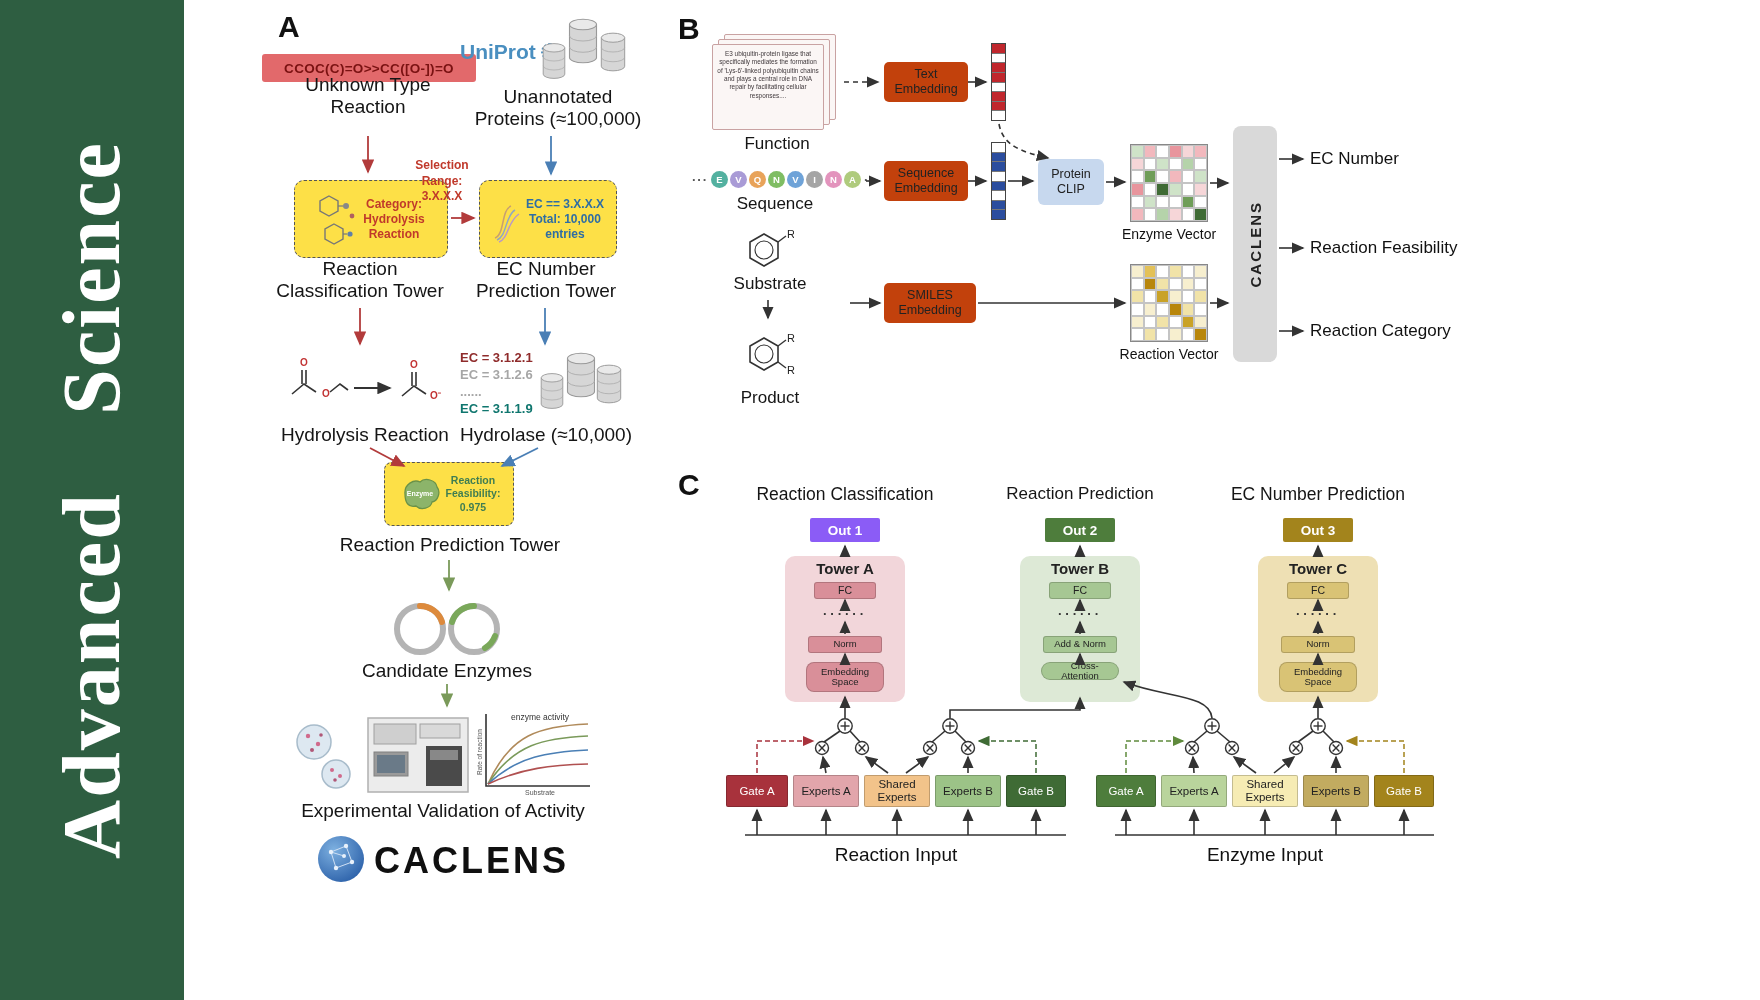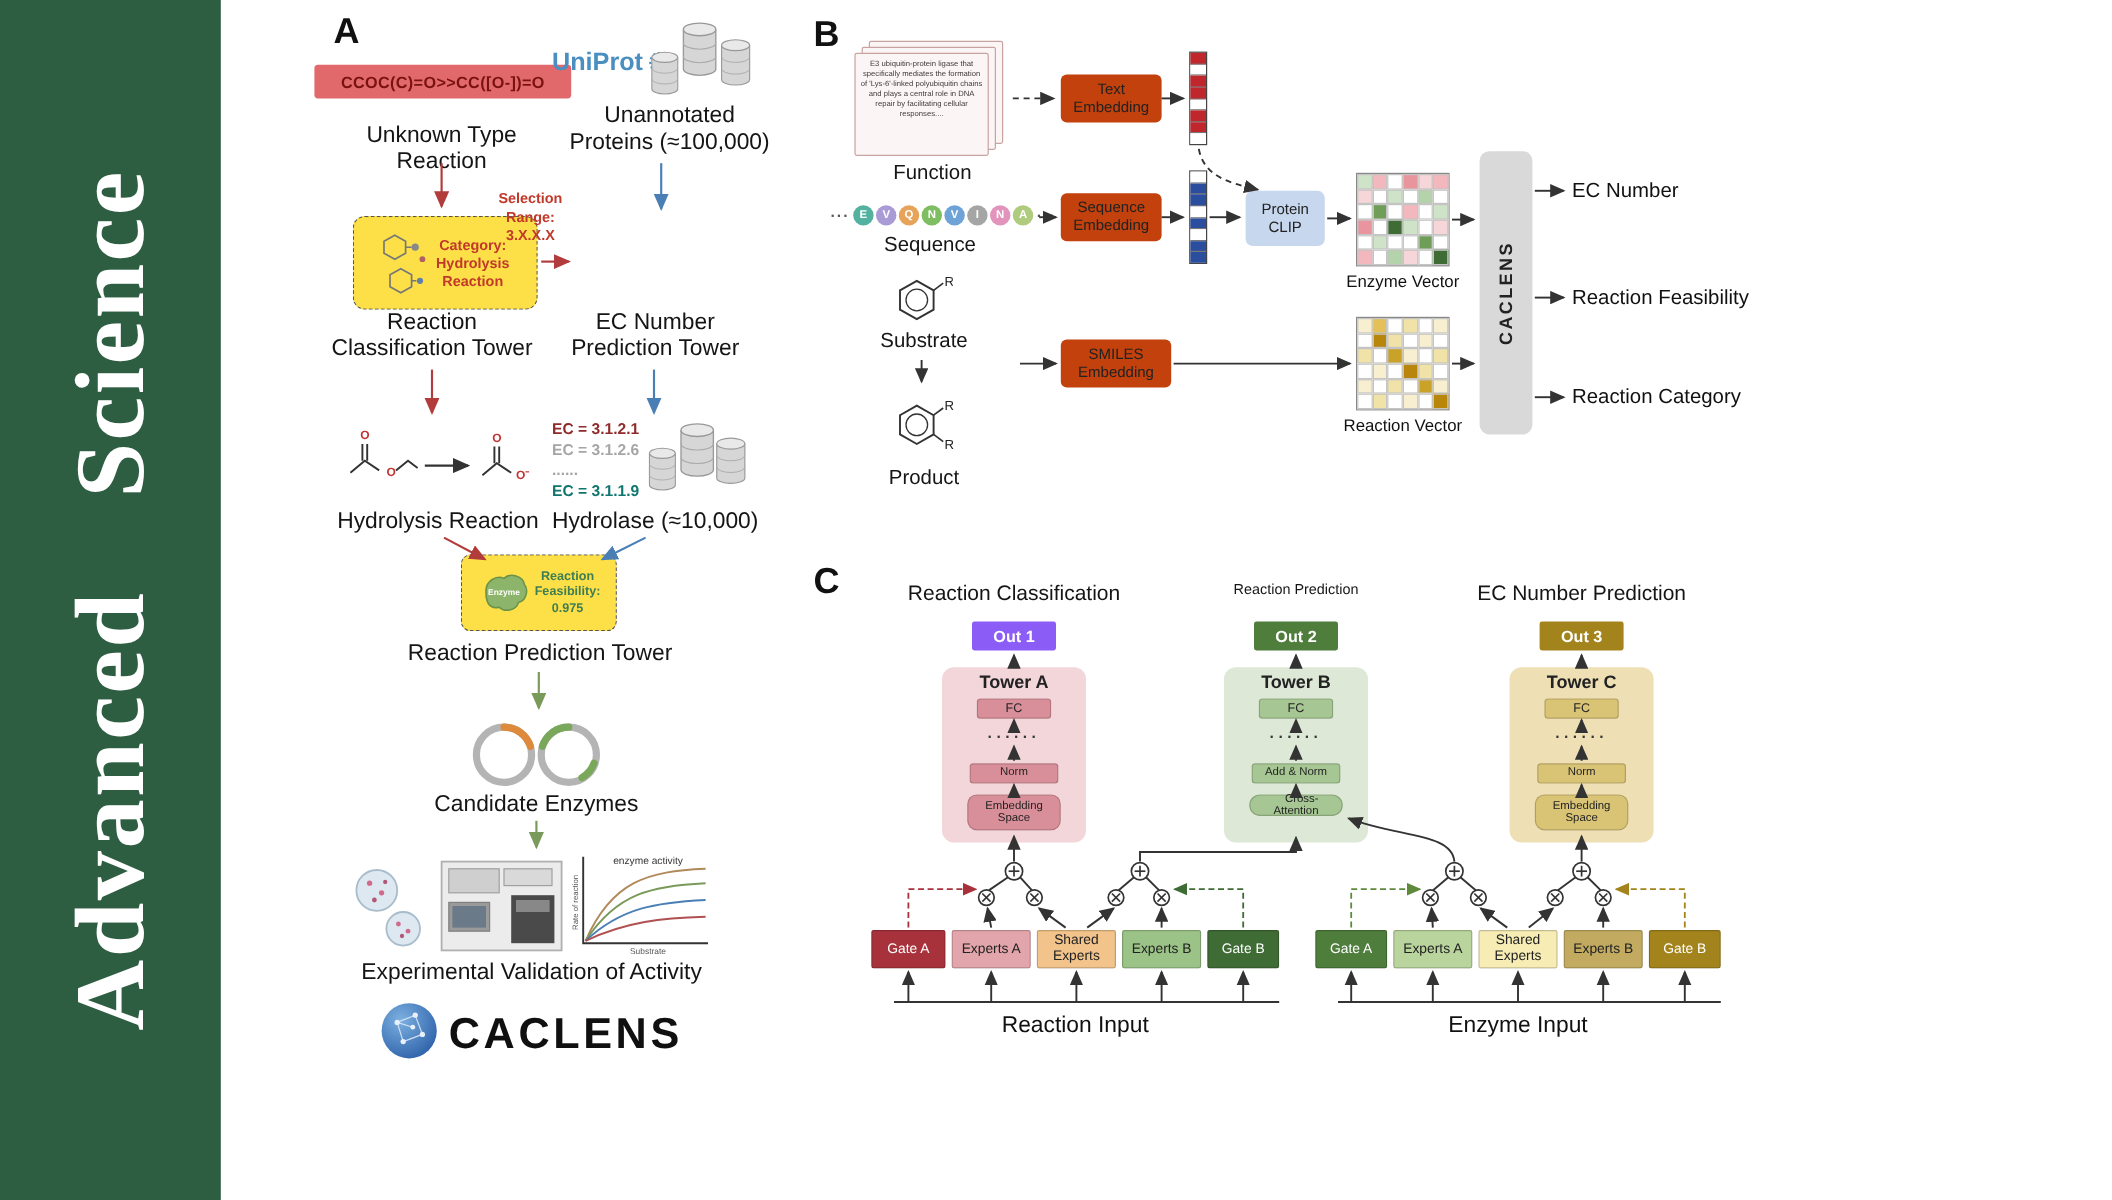--- a/index.html
+++ b/index.html
@@ -74,21 +74,21 @@
 <div class="canvas">
 
   <div class="journal-strip" style="background: rgb(46, 94, 65);">
     <div class="journal-text">Advanced  Science</div>
   </div>
 
   <div class="panel-label" style="left:278px;top:10px">A</div>
 
   <div class="smiles-box" style="left: 262px; top: 54px; width: 214px; height: 28px; background: rgb(226, 105, 107); color: rgb(122, 18, 18);">CCOC(C)=O&gt;&gt;CC([O-])=O</div>
 
-  <div class="cap f19" style="left:288px;top:102px;width:160px">Unknown Type
+  <div class="cap f19" style="left:288px;top:74px;width:160px">Unknown Type
 Reaction</div>
 
   <div class="uniprot" style="left:460px;top:40px">
     <span class="uniprot-text">UniProt</span>
     <span class="uniprot-ring"></span>
   </div>
 
   <svg class="abs" style="left:542px;top:8px" width="86" height="78" viewBox="0 0 86 78">
     <use href="#cyl" x="0" y="30" width="24" height="46"></use>
     <use href="#cyl" x="26" y="2" width="30" height="62"></use>
@@ -110,20 +110,30 @@
     </svg>
     <div class="note-red">Category:
 Hydrolysis
 Reaction</div>
   </div>
 
   <div class="sel-note" style="left:404px;top:158px;width:76px">Selection
 Range:
 3.X.X.X</div>
 
+  <div class="dashed-box" style="left:479px;top:180px;width:138px;height:78px">
+    <svg width="30" height="50" viewBox="0 0 30 50">
+      <path d="M3,44 C13,40 9,16 19,12" fill="none" stroke="#c8a070" stroke-width="1.5"></path>
+      <path d="M5,46 C15,42 13,22 23,16" fill="none" stroke="#90a8c0" stroke-width="1.5"></path>
+      <path d="M7,48 C17,44 15,28 27,20" fill="none" stroke="#b898c8" stroke-width="1.5"></path>
+    </svg>
+    <div class="note-blue">EC == 3.X.X.X
+Total: 10,000
+entries</div>
+  </div>
 
   <div class="cap f19" style="left:270px;top:258px;width:180px">Reaction
 Classification Tower</div>
   <div class="cap f19" style="left:460px;top:258px;width:172px">EC Number
 Prediction Tower</div>
 
   <svg class="abs" style="left:288px;top:352px" width="62" height="58" viewBox="0 0 62 58">
     <path d="M4,42 L16,32 L28,40" fill="none" stroke="#333" stroke-width="1.6"></path>
     <line x1="14" y1="32" x2="14" y2="18" stroke="#333" stroke-width="1.6"></line>
     <line x1="18" y1="32" x2="18" y2="18" stroke="#333" stroke-width="1.6"></line>
@@ -388,21 +398,21 @@
     <div class="caclens-text">CACLENS</div>
   </div>
 
   <div class="out-label" style="left:1310px;top:149px">EC Number</div>
   <div class="out-label" style="left:1310px;top:238px">Reaction Feasibility</div>
   <div class="out-label" style="left:1310px;top:321px">Reaction Category</div>
 
   <div class="panel-label" style="left:678px;top:468px">C</div>
 
   <div class="cap" style="left:745px;top:484px;width:200px;font-size:17.5px">Reaction Classification</div>
-  <div class="cap" style="left:980px;top:484px;width:200px;font-size:12px">Reaction Prediction</div>
+  <div class="cap" style="left:980px;top:484px;width:200px;font-size:17px">Reaction Prediction</div>
   <div class="cap" style="left:1218px;top:484px;width:200px;font-size:17.5px">EC Number Prediction</div>
 
   <div class="out-box" style="left: 810px; top: 518px; width: 70px; background: #8b5cf6;">Out 1</div>
   <div class="out-box" style="left: 1045px; top: 518px; width: 70px; background: rgb(78, 125, 60);">Out 2</div>
   <div class="out-box" style="left: 1283px; top: 518px; width: 70px; background: rgb(163, 132, 28);">Out 3</div>
 
   <div class="tower" style="left: 785px; top: 556px; width: 120px; height: 146px; background: rgb(242, 214, 218);">
     <div class="tower-title">Tower A</div>
     <div class="tbox" style="top: 26px; width: 62px; height: 17px; font-size: 10.5px; background: rgb(217, 143, 153);">FC</div>
     <div class="tower-dots">······</div>

